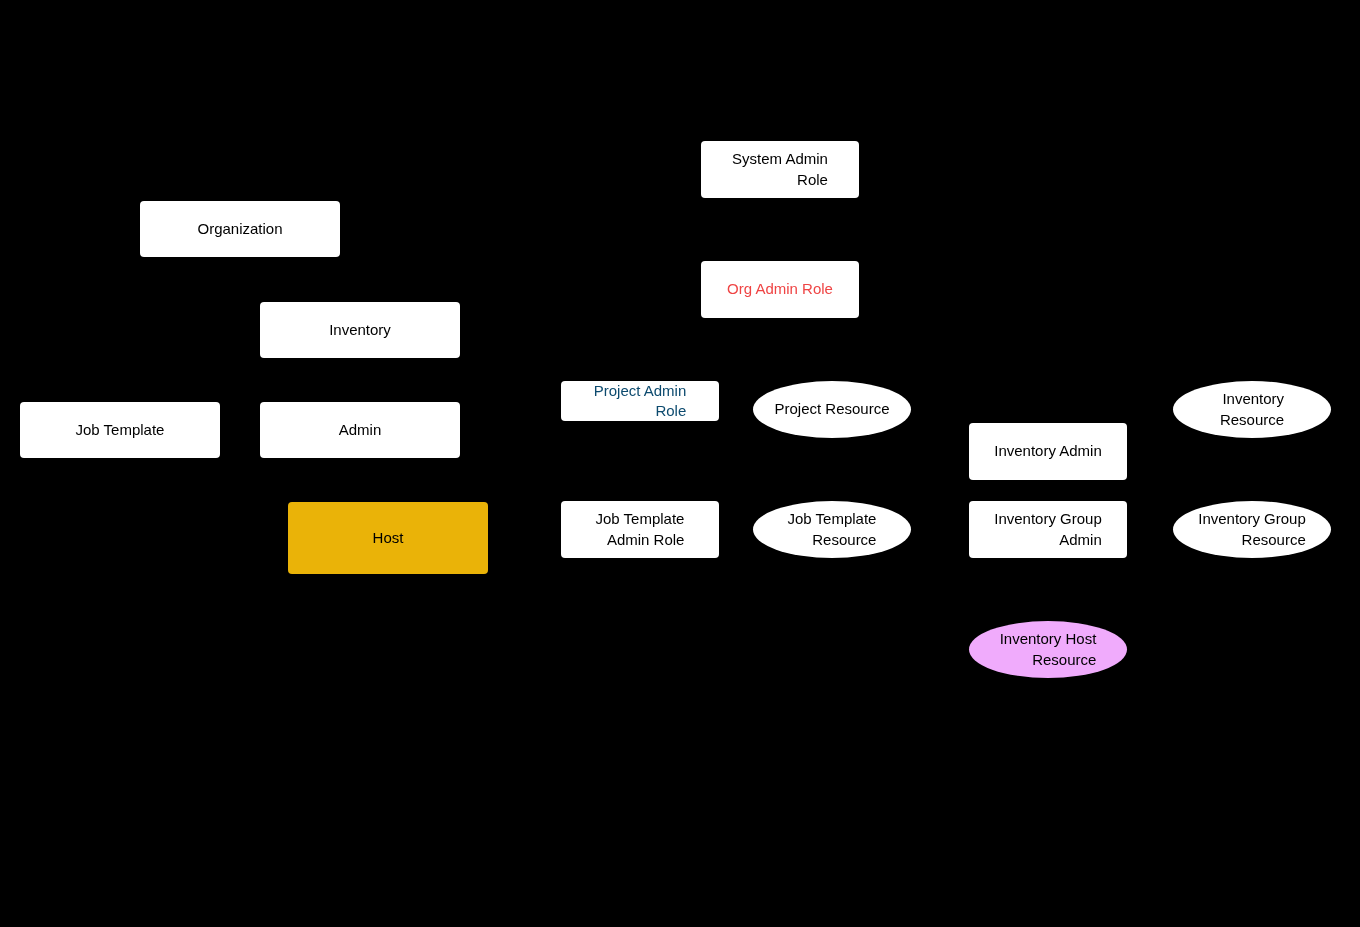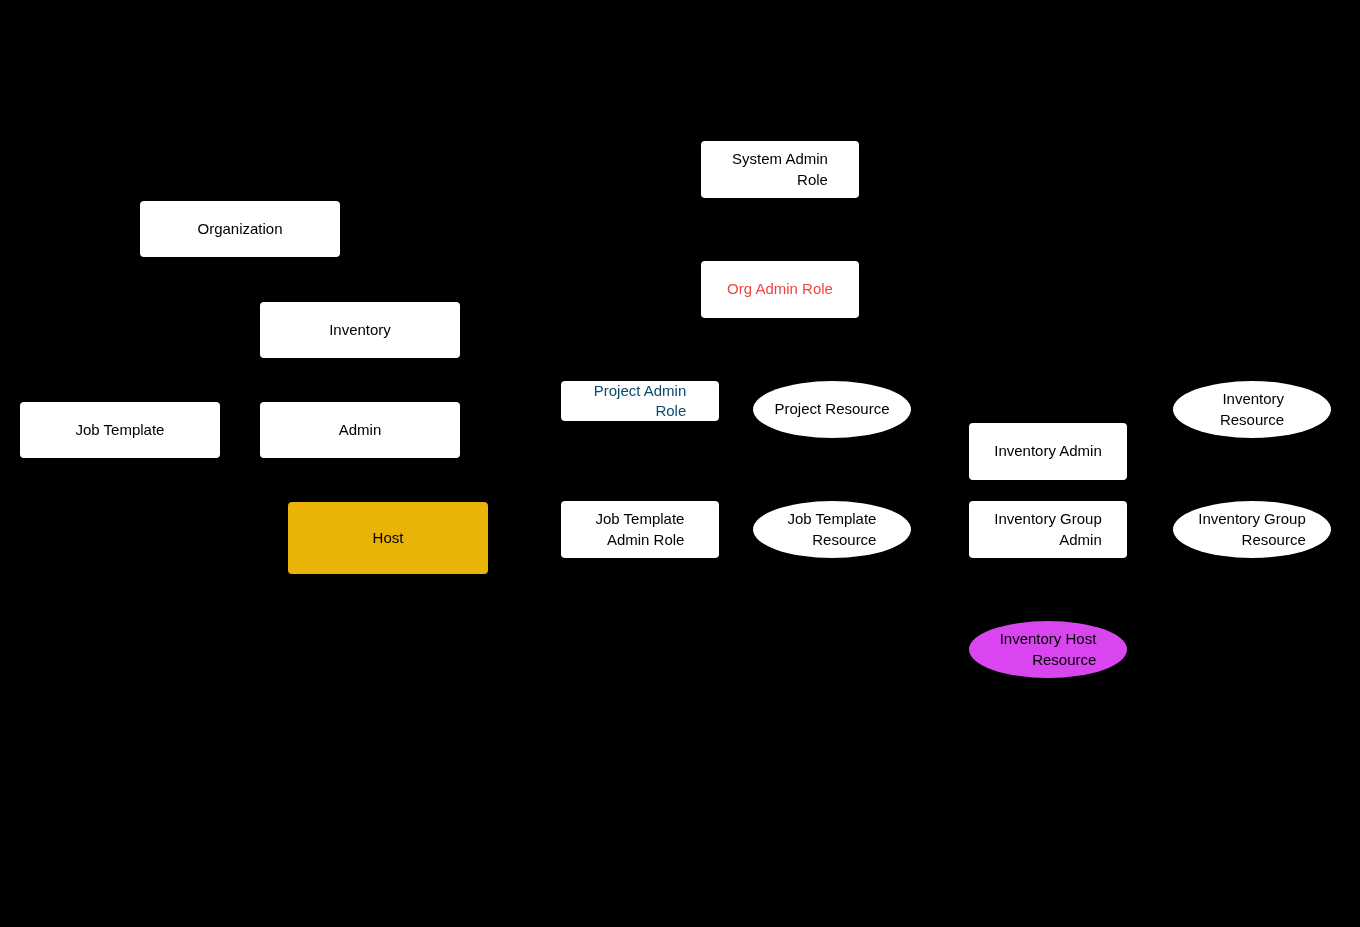--- a/index.html
+++ b/index.html
@@ -62,15 +62,15 @@
     <div class="node ellipse" style="left: 1173px; top: 381px; width: 158px; height: 57px; background: rgb(255, 255, 255); color: rgb(0, 0, 0);">Inventory
 Resource</div>
     <div class="node rect" style="left: 561px; top: 501px; width: 158px; height: 57px; background: rgb(255, 255, 255); color: rgb(0, 0, 0);">Job Template
 Admin Role</div>
     <div class="node ellipse" style="left: 753px; top: 501px; width: 158px; height: 57px; background: rgb(255, 255, 255); color: rgb(0, 0, 0);">Job Template
 Resource</div>
     <div class="node rect" style="left: 969px; top: 501px; width: 158px; height: 57px; background: rgb(255, 255, 255); color: rgb(0, 0, 0);">Inventory Group
 Admin</div>
     <div class="node ellipse" style="left: 1173px; top: 501px; width: 158px; height: 57px; background: rgb(255, 255, 255); color: rgb(0, 0, 0);">Inventory Group
 Resource</div>
-    <div class="node ellipse" style="left: 969px; top: 621px; width: 158px; height: 57px; background: #d946ef; color: rgb(0, 0, 0);">Inventory Host
+    <div class="node ellipse" style="left: 969px; top: 621px; width: 158px; height: 57px; background: #f0abfc; color: rgb(0, 0, 0);">Inventory Host
 Resource</div>
   </div>
 
 </body></html>

